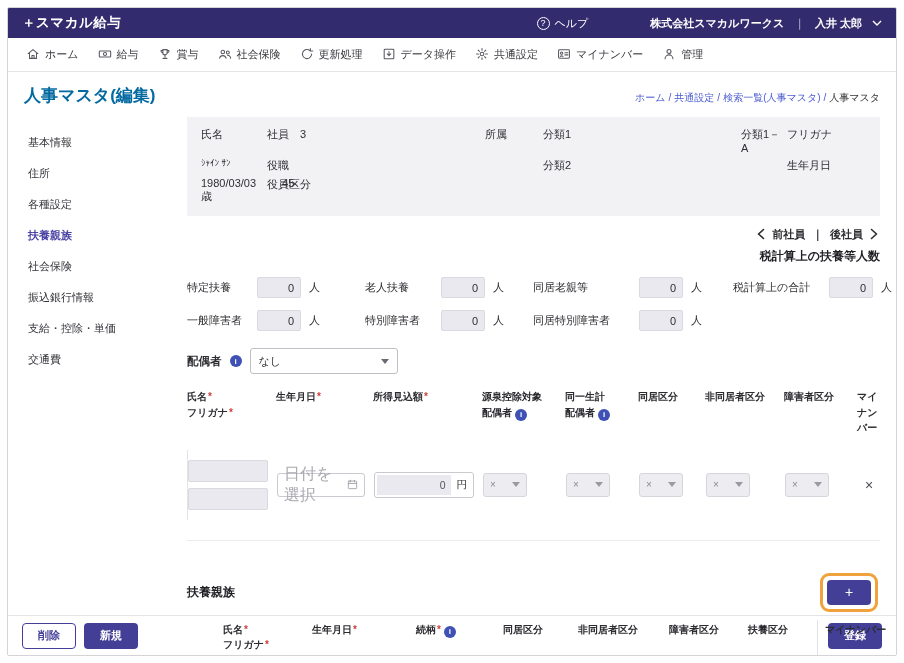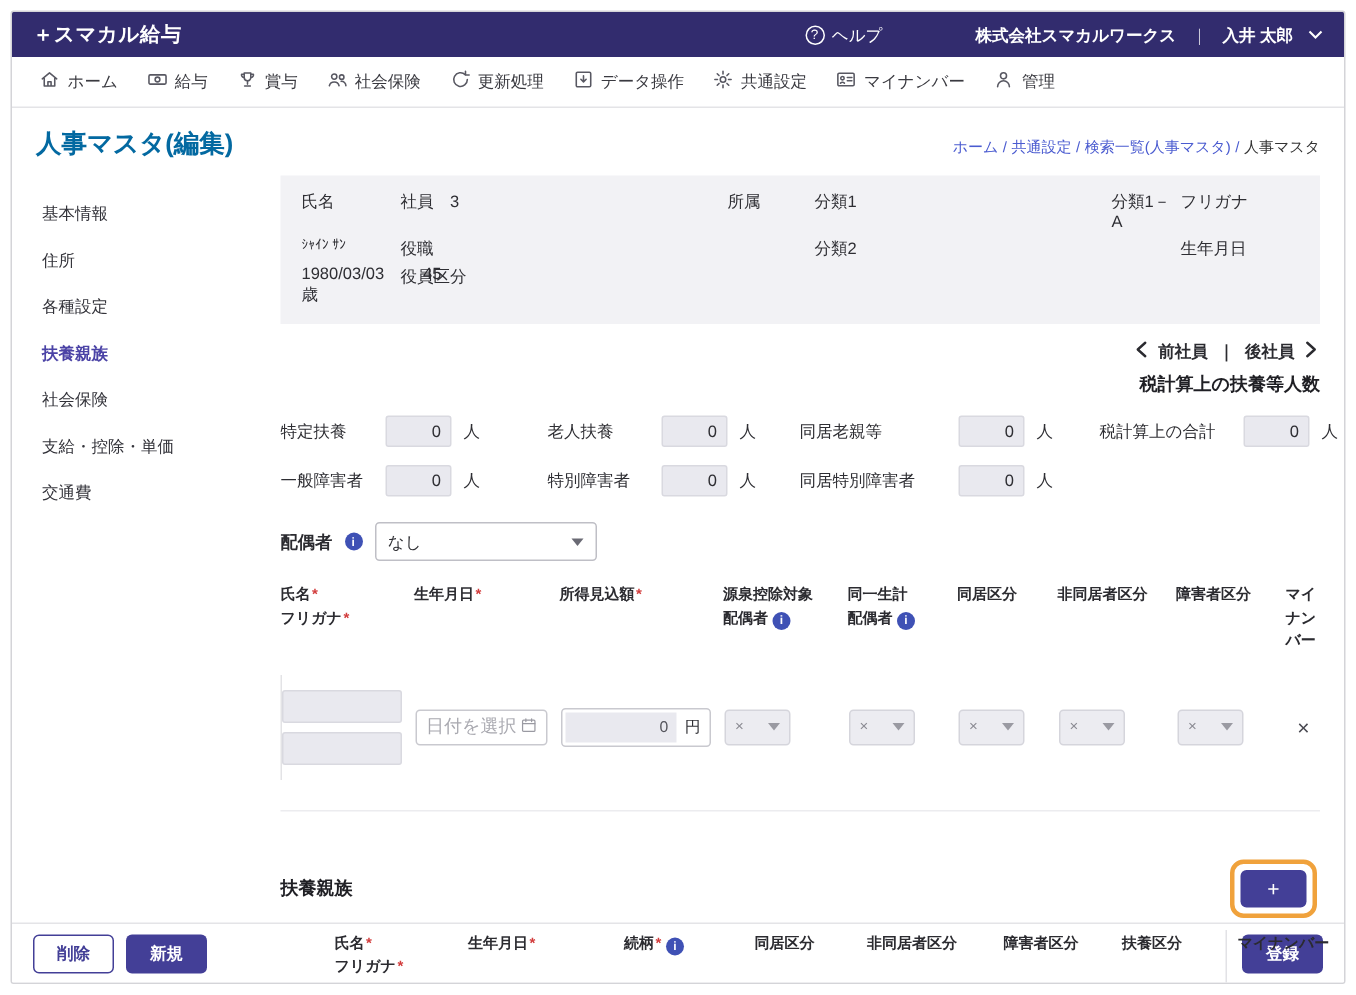--- a/index.html
+++ b/index.html
@@ -83,21 +83,21 @@
   .req { color:#d23c3c; margin-left:1px; }
   .head-row { margin:2px 0 14px; }
   .inline-info { display:inline-flex; vertical-align:-1px; margin-left:3px; }
 
   .spouse-table { border-bottom:1px solid #ececef; padding-bottom:20px; }
   .form-row { align-items:center; border-left:1px solid #e3e3e6; padding:10px 0; }
   .stack { display:flex; flex-direction:column; gap:6px; }
   .text-input { height:22px; background:#e9e9ef; border:1px solid #d9d9e0; border-radius:2px; }
   .date-input { height:24px; border:1px solid #c9c9cf; border-radius:3px; background:#fff;
     display:flex; align-items:center; justify-content:space-between; padding:0 6px;
-    font-size:12px; color:#a9a9b0; }
+    font-size:16px; color:#a9a9b0; }
   .date-input svg { width:11px; height:11px; color:#9a9aa2; }
   .amount { height:26px; border:1px solid #c9c9cf; border-radius:3px; background:#fff;
     display:flex; align-items:center; gap:6px; padding:2px; }
   .amount-num { flex:1; height:100%; background:#e9e9ef; display:flex; align-items:center;
     justify-content:flex-end; padding:0 5px; font-size:10.5px; color:#55555c; }
   .amount-unit { font-size:10.5px; color:#2e2e33; padding-right:4px; }
   .mini-select { width:44px; height:24px; background:#ececf1; border:1px solid #d5d5dc;
     border-radius:3px; display:flex; align-items:center; justify-content:space-between;
     padding:0 6px; font-size:10px; color:#8a8a92; cursor:pointer; }
   .mini-select .caret { border-top-color:#9a9aa2; }
@@ -221,20 +221,21 @@
     </div>
 
     <div class="body-row">
 
       <aside class="sidebar">
         <div class="side-item">基本情報</div>
         <div class="side-item">住所</div>
         <div class="side-item">各種設定</div>
         <div class="side-item active">扶養親族</div>
         <div class="side-item">社会保険</div>
+        <div class="side-item">振込銀行情報</div>
         <div class="side-item">支給・控除・単価</div>
         <div class="side-item">交通費</div>
       </aside>
 
       <main class="main">
 
         <div class="emp-panel">
           <div>氏名</div>
           <div>社員　3</div>
           <div>所属</div>

